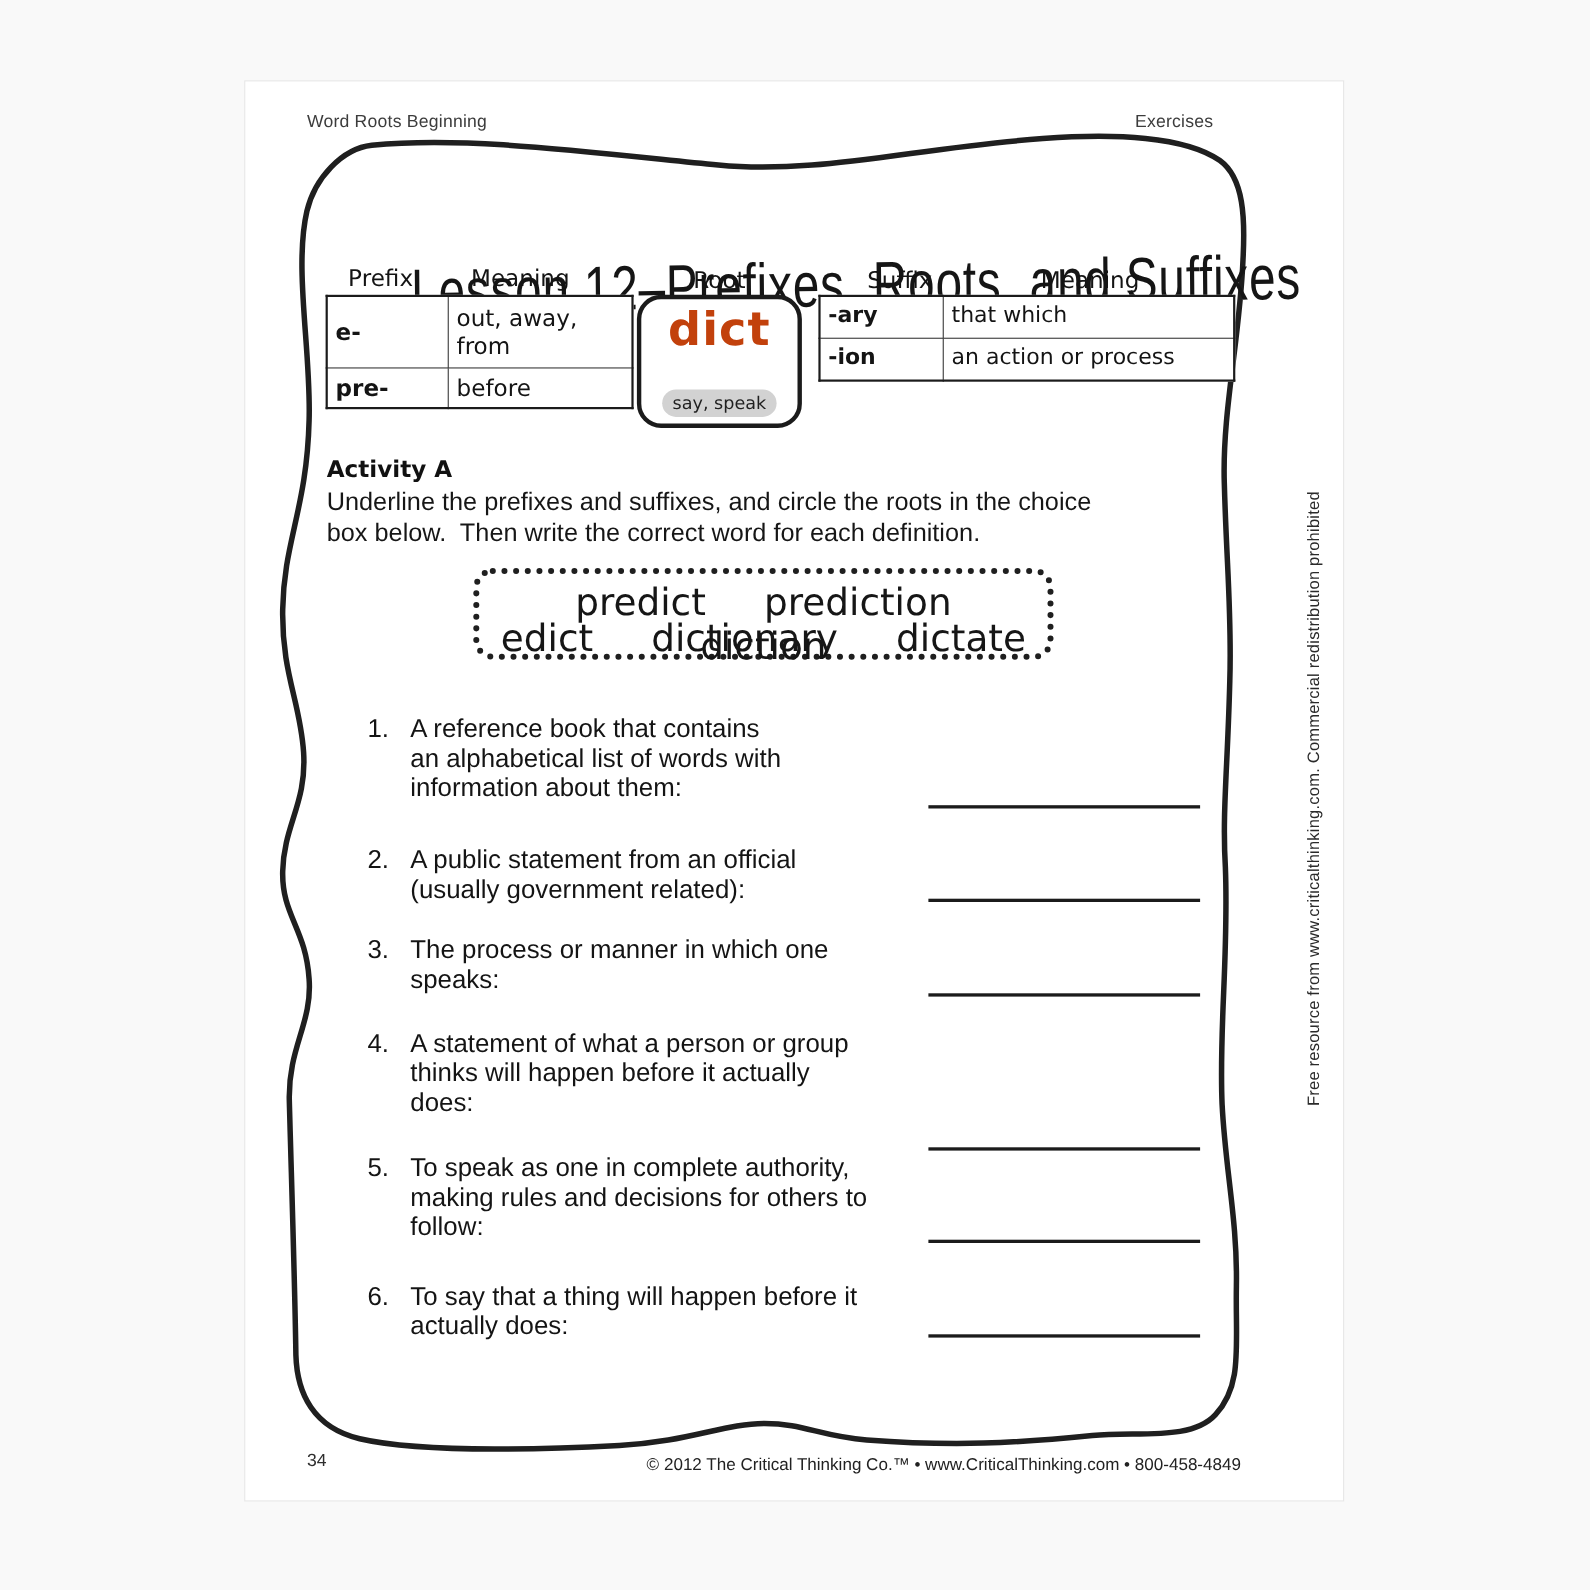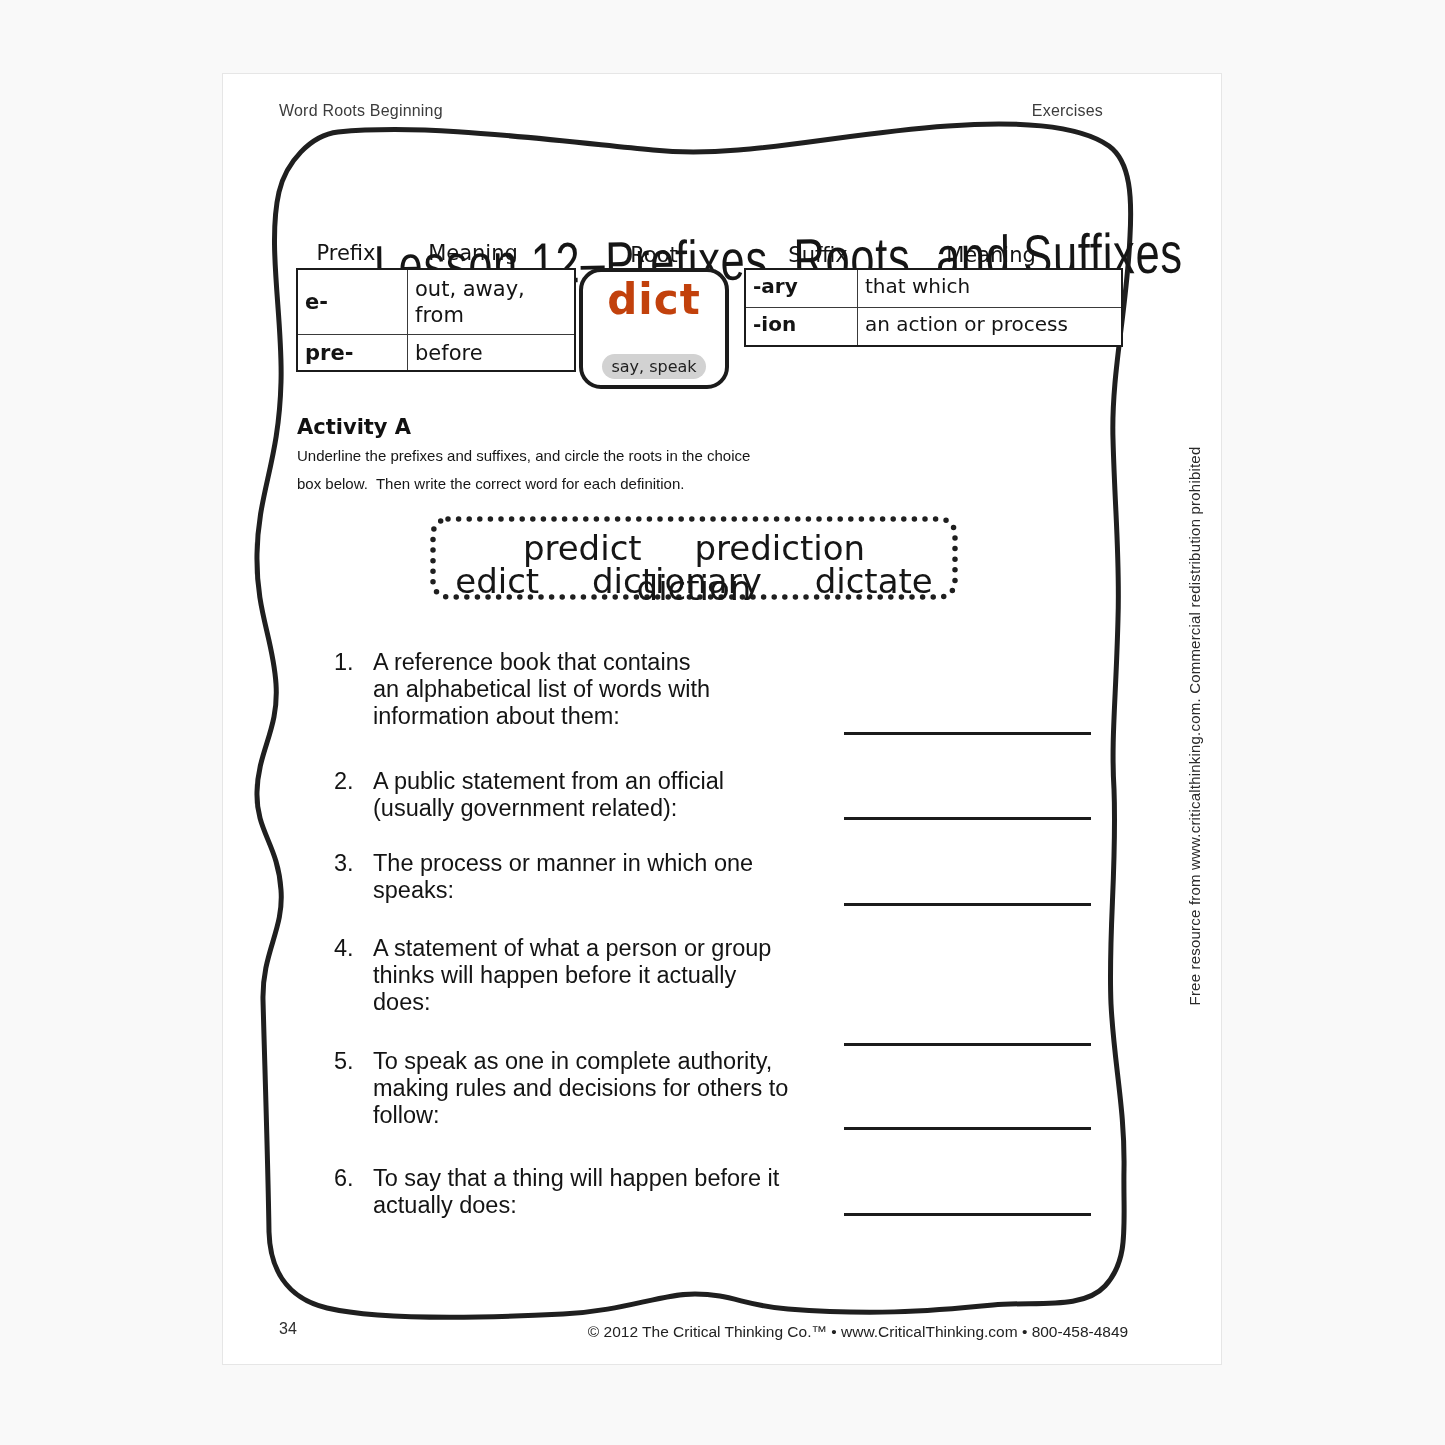--- a/index.html
+++ b/index.html
@@ -58,21 +58,21 @@
   .root-pill{
     margin-top:auto;margin-bottom:6px;
     font-family:"DejaVu Sans",sans-serif;font-size:16px;color:#1f1f1f;
     background:#d2d2d2;border-radius:18px;padding:3px 9px;white-space:nowrap;
   }
   
   .activity-heading{
     left:74px;top:341px;
     font-family:"DejaVu Sans",sans-serif;font-weight:bold;font-size:21px;color:#111;
   }
-  .instructions{left:74px;top:368px;font-size:15px;line-height:28px;color:#161616;}
+  .instructions{left:74px;top:368px;font-size:23px;line-height:28px;color:#161616;}
   .instructions div{white-space:pre-wrap;}
   
   #choice-box{left:206px;top:441px;width:530px;height:86px;}
   #choice-dots{position:absolute;left:0;top:0;}
   .choice-row{
     position:absolute;left:0;width:530px;text-align:center;
     font-family:"DejaVu Sans",sans-serif;font-size:34px;color:#161616;
   }
   .choice-row span{margin:0 21px;white-space:nowrap;}
   .choice-row.r1{top:13px;}

